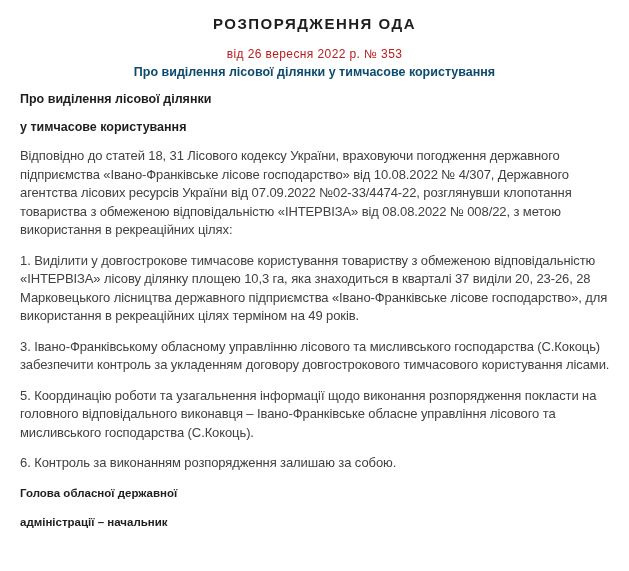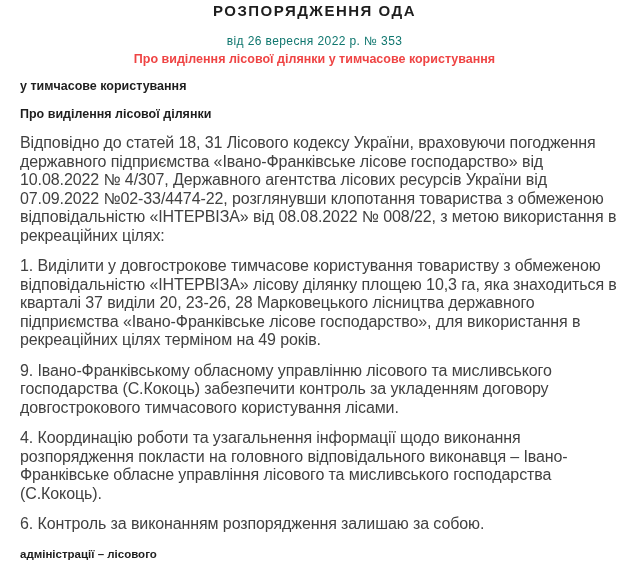--- a/index.html
+++ b/index.html
@@ -18,58 +18,58 @@
     width: 629px;
     height: 571px;
     padding-top: 3px;
     background: #ffffff;
     overflow: hidden;
   }
   .doc-header {
     text-align: center;
   }
   .doc-title {
-    margin: 0;
+    margin: 13px;
     font-size: 15px;
     line-height: 16px;
     font-weight: bold;
     letter-spacing: 1.5px;
     color: #1e1e1e;
   }
   .doc-date {
     margin: 15px 0 0;
     font-size: 12px;
     line-height: 14px;
     letter-spacing: 0.4px;
-    color: #0f766e;
+    color: #b91c1c;
     text-align: center;
   }
   .doc-subtitle {
     margin: 4px 0 0;
     font-size: 12.5px;
     line-height: 15px;
     font-weight: bold;
-    color: #ef4444;
+    color: #0c4a6e;
   }
   .doc-body {
     padding: 0 8px 0 20px;
   }
   .doc-heading {
     margin: 12px 0 0;
     font-size: 12.5px;
     line-height: 15px;
     font-weight: bold;
     color: #1e1e1e;
   }
   .doc-heading + .doc-heading {
     margin-top: 13px;
   }
   .para {
     margin: 12px 0 0;
-    font-size: 16px;
+    font-size: 13px;
     line-height: 18.5px;
     letter-spacing: -0.1px;
     color: #414141;
   }
   .signature p {
     margin: 11px 0 0;
     font-size: 11.5px;
     line-height: 18.5px;
     font-weight: bold;
     color: #1e1e1e;
@@ -81,33 +81,34 @@
 <div class="page">
 
   <header class="doc-header">
     <h1 class="doc-title">РОЗПОРЯДЖЕННЯ ОДА</h1>
     <p class="doc-date">від 26 вересня 2022 р. № 353</p>
     <p class="doc-subtitle">Про виділення лісової ділянки у тимчасове користування</p>
   </header>
 
   <section class="doc-body">
 
+    <h2 class="doc-heading">Про виділення лісової ділянки</h2>
     <h2 class="doc-heading">у тимчасове користування</h2>
-    <h2 class="doc-heading">Про виділення лісової ділянки</h2>
 
     <p class="para">Відповідно до статей 18, 31 Лісового кодексу України, враховуючи погодження державного підприємства «Івано-Франківське лісове господарство» від 10.08.2022 № 4/307, Державного агентства лісових ресурсів України від 07.09.2022 №02-33/4474-22, розглянувши клопотання товариства з обмеженою відповідальністю «ІНТЕРВІЗА» від 08.08.2022 № 008/22, з метою використання в рекреаційних цілях:</p>
 
     <p class="para">1. Виділити у довгострокове тимчасове користування товариству з обмеженою відповідальністю «ІНТЕРВІЗА» лісову ділянку площею 10,3 га, яка знаходиться в кварталі 37 виділи 20, 23-26, 28 Марковецького лісництва державного підприємства «Івано-Франківське лісове господарство», для використання в рекреаційних цілях терміном на 49 років.</p>
 
 
-    <p class="para">9. Івано-Франківському обласному управлінню лісового та мисливського господарства (С.Кокоць) забезпечити контроль за укладенням договору довгострокового тимчасового користування лісами.</p>
+    <p class="para">3. Івано-Франківському обласному управлінню лісового та мисливського господарства (С.Кокоць) забезпечити контроль за укладенням договору довгострокового тимчасового користування лісами.</p>
 
-    <p class="para">4. Координацію роботи та узагальнення інформації щодо виконання розпорядження покласти на головного відповідального виконавця – Івано-Франківське обласне управління лісового та мисливського господарства (С.Кокоць).</p>
+    <p class="para">5. Координацію роботи та узагальнення інформації щодо виконання розпорядження покласти на головного відповідального виконавця – Івано-Франківське обласне управління лісового та мисливського господарства (С.Кокоць).</p>
 
     <p class="para">6. Контроль за виконанням розпорядження залишаю за собою.</p>
 
     <div class="signature">
-      <p>адміністрації – лісового</p>
+      <p>Голова обласної державної</p>
+      <p>адміністрації – начальник</p>
     </div>
 
   </section>
 
 </div>
 
 </body></html>

